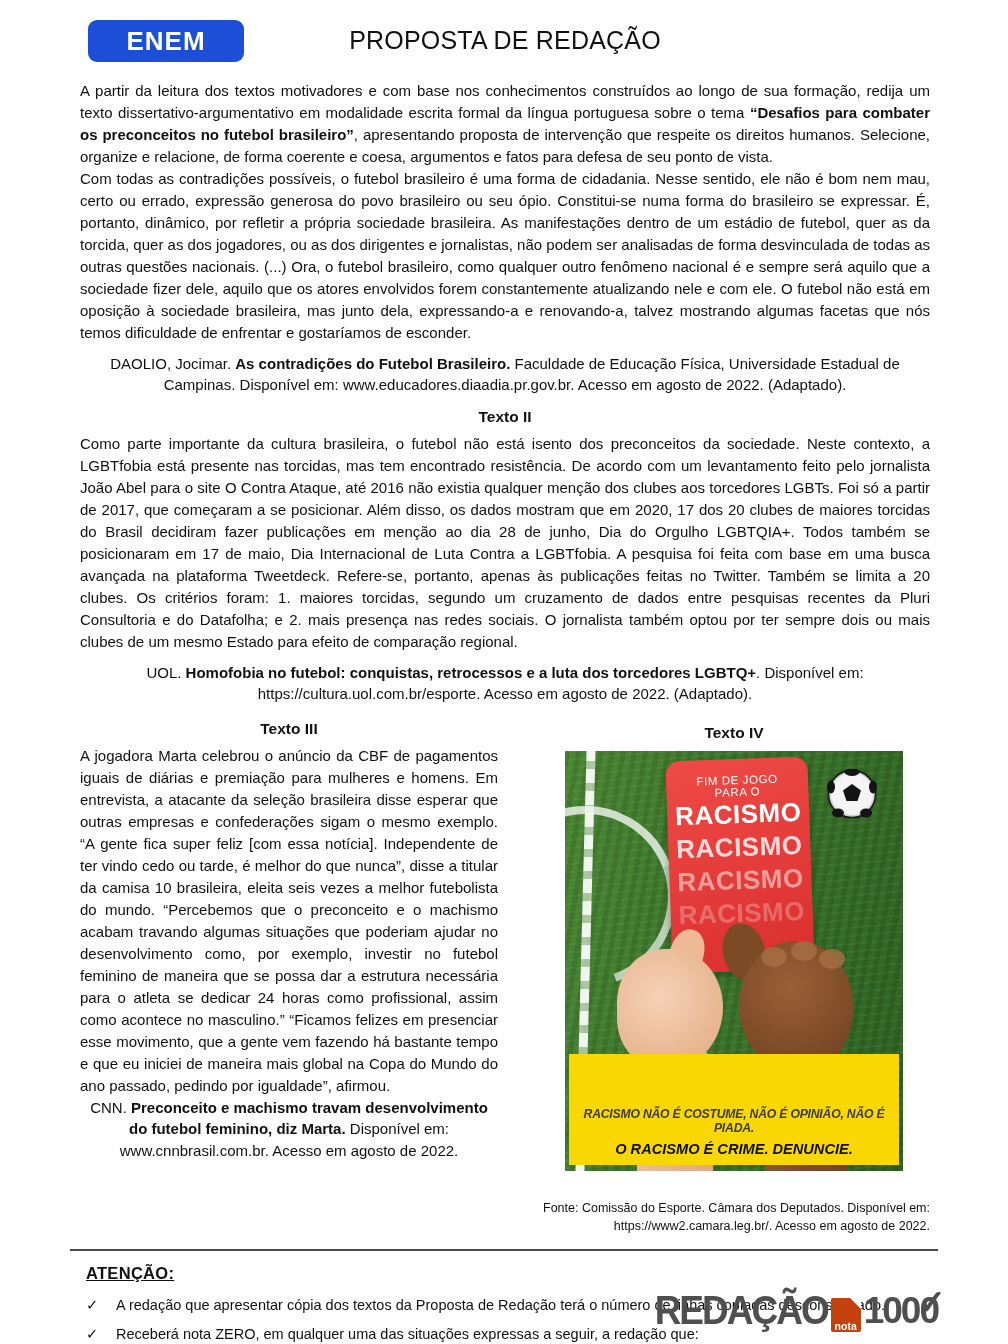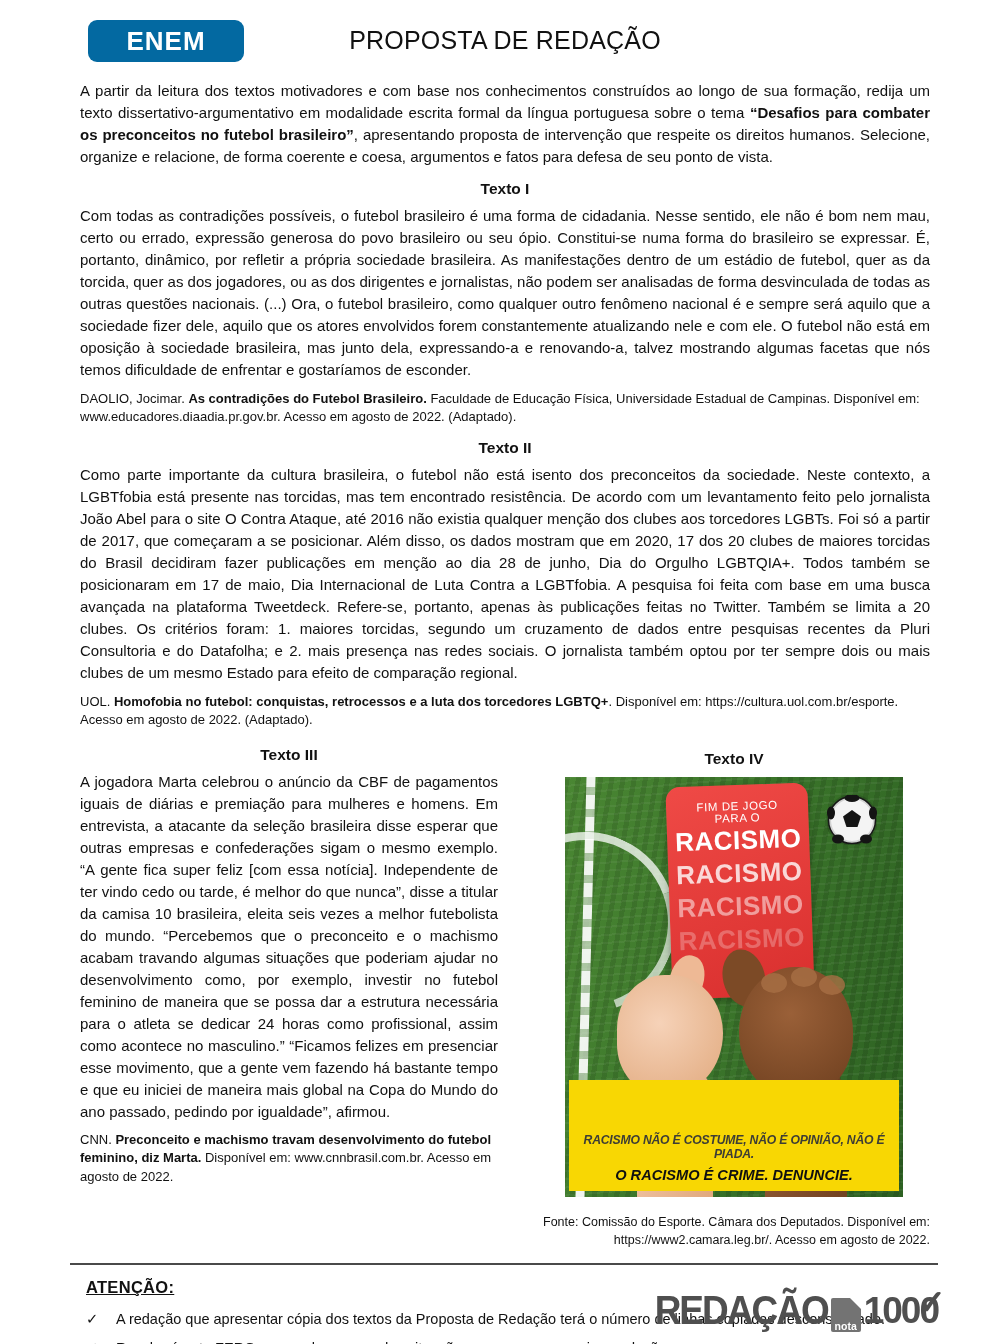--- a/index.html
+++ b/index.html
@@ -2,37 +2,37 @@
 <html><head>
 <meta charset="utf-8">
 <style>
   html,body{margin:0;padding:0;background:#fff;}
   body{width:1008px;height:1344px;position:relative;overflow:hidden;
        font-family:"Liberation Sans",sans-serif;color:#111;}
   .page{box-sizing:border-box;padding:16px 78px 0 80px;}
 
   
   .header{position:relative;height:64px;}
-  .badge{position:absolute;left:8px;top:4px;width:156px;height:42px;background:#0369a1;
+  .badge{position:absolute;left:8px;top:4px;width:156px;height:42px;background:#1d4ed8;
          border-radius:9px;color:#fff;font-weight:bold;font-size:26px;display:flex;
          align-items:center;justify-content:center;letter-spacing:1px;}
   .title{text-align:center;font-size:25px;font-weight:normal;padding-top:10px;letter-spacing:.2px;}
 
   
   p.body{font-size:15px;line-height:22px;text-align:justify;margin:0;}
   h3.tx{text-align:center;font-size:15.5px;margin:12px 0 7px;font-weight:bold;}
-  .citation{font-size:13px;line-height:1.42;text-align:left;margin:9px 0 0;}
+  .citation{font-size:15px;line-height:1.42;text-align:center;margin:9px 0 0;}
 
   
   .columns{display:flex;margin-top:4px;}
   .col-left{width:418px;}
   .col-right{flex:1;padding-left:40px;display:flex;flex-direction:column;align-items:center;}
   .col-left h3.tx{margin-top:12px;}
   .col-right h3.tx{margin-top:16px;}
-  .col-left .citation{margin-top:8px;}
+  .col-left .citation{margin-top:0;}
 
   
   .poster{width:338px;height:420px;position:relative;overflow:hidden;margin-top:2px;
           background:
             repeating-linear-gradient(100deg, rgba(0,0,0,.10) 0 5px, rgba(255,255,255,0) 5px 11px),
             repeating-linear-gradient(175deg, rgba(255,255,255,.05) 0 2px, rgba(0,0,0,0) 2px 8px),
             linear-gradient(105deg,#4a8733 0%,#3a742a 50%,#2d6122 100%);}
   .chalk-v{position:absolute;left:16px;top:-4px;bottom:-4px;width:9px;
            background:repeating-linear-gradient(to bottom, rgba(255,255,255,.92) 0 14px, rgba(255,255,255,.55) 14px 22px);
            transform:rotate(1.5deg);}
@@ -65,53 +65,52 @@
   .finger-r{position:absolute;left:-10px;top:-14px;width:42px;height:58px;background:#7c4a26;
             border-radius:50%;transform:rotate(-14deg);}
   .knuckle{position:absolute;width:26px;height:20px;background:#a86f45;border-radius:50%;opacity:.8;}
   .k1{left:22px;top:6px}.k2{left:52px;top:0px}.k3{left:80px;top:8px}
 
   .banner{position:absolute;left:4px;right:4px;bottom:6px;background:#f8d703;z-index:4;
           padding:7px 4px 8px;text-align:center;}
   .banner .l1{font-style:italic;font-weight:600;font-size:12.2px;color:#3d3d35;letter-spacing:-.2px;margin-top:46px;}
   .banner .l2{font-style:italic;font-weight:bold;font-size:14.6px;color:#101010;margin-top:6px;}
 
-  .fonte{font-size:12.5px;line-height:1.45;text-align:right;width:100%;margin-top:16px;}
+  .fonte{font-size:12.5px;line-height:1.45;text-align:right;width:100%;margin-top:28px;}
 
   
   .attn-rule{border:none;border-top:2px solid #4a4a4a;margin:14px -8px 0 -10px;}
   .attn-title{display:inline-block;font-size:16.5px;font-weight:bold;text-decoration:underline;
               margin:13px 0 4px 6px;letter-spacing:.3px;}
   .check-item{display:flex;font-size:14.5px;margin-top:9px;line-height:1.35;}
   .check-item .glyph{width:30px;flex:none;text-align:left;padding-left:6px;}
 
   
   .logo{position:absolute;right:70px;bottom:12px;color:#4f4f4f;display:flex;align-items:flex-end;}
   .logo .word,.logo .num{font-size:37px;font-weight:900;letter-spacing:-2px;transform:scaleY(1.12);}
-  .nota-box{width:30px;height:34px;background:#737373;border-radius:2px 11px 2px 2px;color:#fff;
+  .nota-box{width:30px;height:34px;background:#c2410c;border-radius:2px 11px 2px 2px;color:#fff;
             font-size:10.5px;font-weight:bold;display:flex;align-items:flex-end;justify-content:center;
             margin:0 3px;position:relative;}
   .nota-box::after{content:"";position:absolute;right:0;top:0;border-style:solid;border-width:0 11px 11px 0;
                    border-color:transparent #fff transparent transparent;}
   .num-wrap{position:relative;}
   .logo .tick{position:absolute;right:-8px;top:-8px;font-size:34px;font-weight:bold;}
 </style>
 </head>
 <body>
 
 <div class="page">
 
   <div class="header">
     <div class="badge">ENEM</div>
     <div class="title">PROPOSTA DE REDAÇÃO</div>
   </div>
 
   <p class="body"><span>A partir da leitura dos textos motivadores e com base nos conhecimentos construídos ao longo de sua formação, redija um texto dissertativo-argumentativo em modalidade escrita formal da língua portuguesa sobre o tema </span><b>“Desafios para combater os preconceitos no futebol brasileiro”</b><span>, apresentando proposta de intervenção que respeite os direitos humanos. Selecione, organize e relacione, de forma coerente e coesa, argumentos e fatos para defesa de seu ponto de vista.</span></p>
 
-  <h3 class="tx">Texto I</h3>
   <p class="body">Com todas as contradições possíveis, o futebol brasileiro é uma forma de cidadania. Nesse sentido, ele não é bom nem mau, certo ou errado, expressão generosa do povo brasileiro ou seu ópio. Constitui-se numa forma do brasileiro se expressar. É, portanto, dinâmico, por refletir a própria sociedade brasileira. As manifestações dentro de um estádio de futebol, quer as da torcida, quer as dos jogadores, ou as dos dirigentes e jornalistas, não podem ser analisadas de forma desvinculada de todas as outras questões nacionais. (...) Ora, o futebol brasileiro, como qualquer outro fenômeno nacional é e sempre será aquilo que a sociedade fizer dele, aquilo que os atores envolvidos forem constantemente atualizando nele e com ele. O futebol não está em oposição à sociedade brasileira, mas junto dela, expressando-a e renovando-a, talvez mostrando algumas facetas que nós temos dificuldade de enfrentar e gostaríamos de esconder.</p>
   <p class="citation"><span>DAOLIO, Jocimar. </span><b>As contradições do Futebol Brasileiro.</b><span> Faculdade de Educação Física, Universidade Estadual de Campinas. Disponível em: www.educadores.diaadia.pr.gov.br. Acesso em agosto de 2022. (Adaptado).</span></p>
 
   <h3 class="tx">Texto II</h3>
   <p class="body">Como parte importante da cultura brasileira, o futebol não está isento dos preconceitos da sociedade. Neste contexto, a LGBTfobia está presente nas torcidas, mas tem encontrado resistência. De acordo com um levantamento feito pelo jornalista João Abel para o site O Contra Ataque, até 2016 não existia qualquer menção dos clubes aos torcedores LGBTs. Foi só a partir de 2017, que começaram a se posicionar. Além disso, os dados mostram que em 2020, 17 dos 20 clubes de maiores torcidas do Brasil decidiram fazer publicações em menção ao dia 28 de junho, Dia do Orgulho LGBTQIA+. Todos também se posicionaram em 17 de maio, Dia Internacional de Luta Contra a LGBTfobia. A pesquisa foi feita com base em uma busca avançada na plataforma Tweetdeck. Refere-se, portanto, apenas às publicações feitas no Twitter. Também se limita a 20 clubes. Os critérios foram: 1. maiores torcidas, segundo um cruzamento de dados entre pesquisas recentes da Pluri Consultoria e do Datafolha; e 2. mais presença nas redes sociais. O jornalista também optou por ter sempre dois ou mais clubes de um mesmo Estado para efeito de comparação regional.</p>
   <p class="citation"><span>UOL. </span><b>Homofobia no futebol: conquistas, retrocessos e a luta dos torcedores LGBTQ+</b><span>. Disponível em: https://cultura.uol.com.br/esporte. Acesso em agosto de 2022. (Adaptado).</span></p>
 
   <div class="columns">
     <div class="col-left">
       <h3 class="tx">Texto III</h3>

